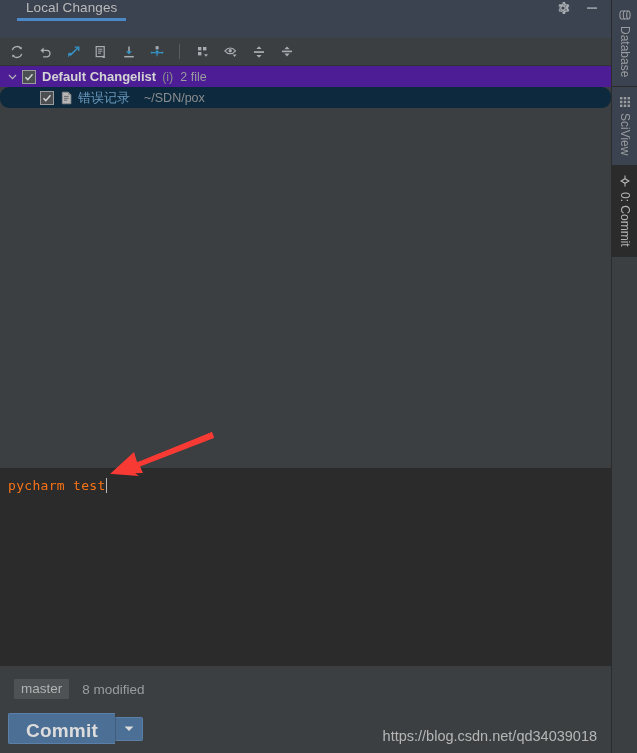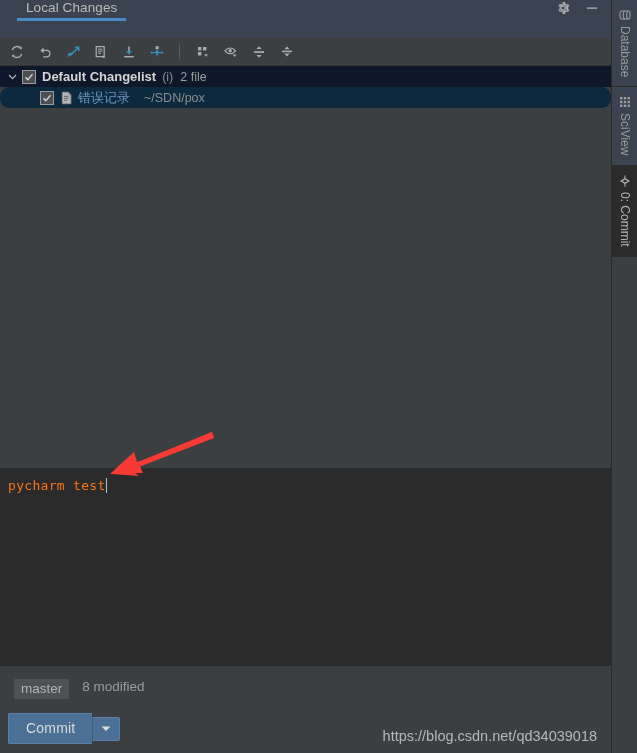--- a/index.html
+++ b/index.html
@@ -87,21 +87,21 @@
     position: relative;
   }
   .row {
     height: 21px;
     display: flex;
     align-items: center;
     padding-left: 6px;
     font-size: 13px;
     white-space: nowrap;
   }
-  .row.changelist { background: #0f172a; }
+  .row.changelist { background: #4c1d95; }
   .row.file {
     background: #0d293e;
     padding-left: 40px;
     border-radius: 9px;
   }
   .chevron {
     width: 13px; height: 13px;
     display: inline-flex; align-items: center; justify-content: center;
     margin-right: 3px;
   }
@@ -152,44 +152,44 @@
   }
   .byline {
     padding-top: 12px;
     font-size: 13.5px;
     color: #9a9d9f;
   }
   .byline .author { color: #6897bb; margin-left: 3px; }
   .statusline {
     margin-top: 13px;
     display: flex;
-    align-items: flex-start;
+    align-items: center;
     font-size: 13.5px;
     padding-left: 6px;
   }
   .branch {
     background: #4e5254;
     color: #b2b2b2;
     padding: 2px 7px 3px 7px;
     border-radius: 1px;
   }
   .modified { color: #9a9d9f; margin-left: 13px; }
   .commit-row {
     margin-top: 14px;
     display: flex;
     align-items: center;
     padding-bottom: 9px;
   }
   .commit-btn {
     background: #4c6f95;
     border: 1px solid #5a7fa8;
     color: #dcdcdc;
-    font-size: 14px;
-    font-weight: normal;
-    padding: 6px 17px 7px 17px;
+    font-size: 19px;
+    font-weight: bold;
+    padding: 6px 17px 1px 17px;
     border-radius: 2px 0 0 2px;
     border-right: none;
     letter-spacing: .2px;
   }
   .commit-split {
     background: #4c6f95;
     border: 1px solid #5a7fa8;
     border-left: 1px solid #3f5d7e;
     border-radius: 0 2px 2px 0;
     padding: 7px 8px 8px 8px;

